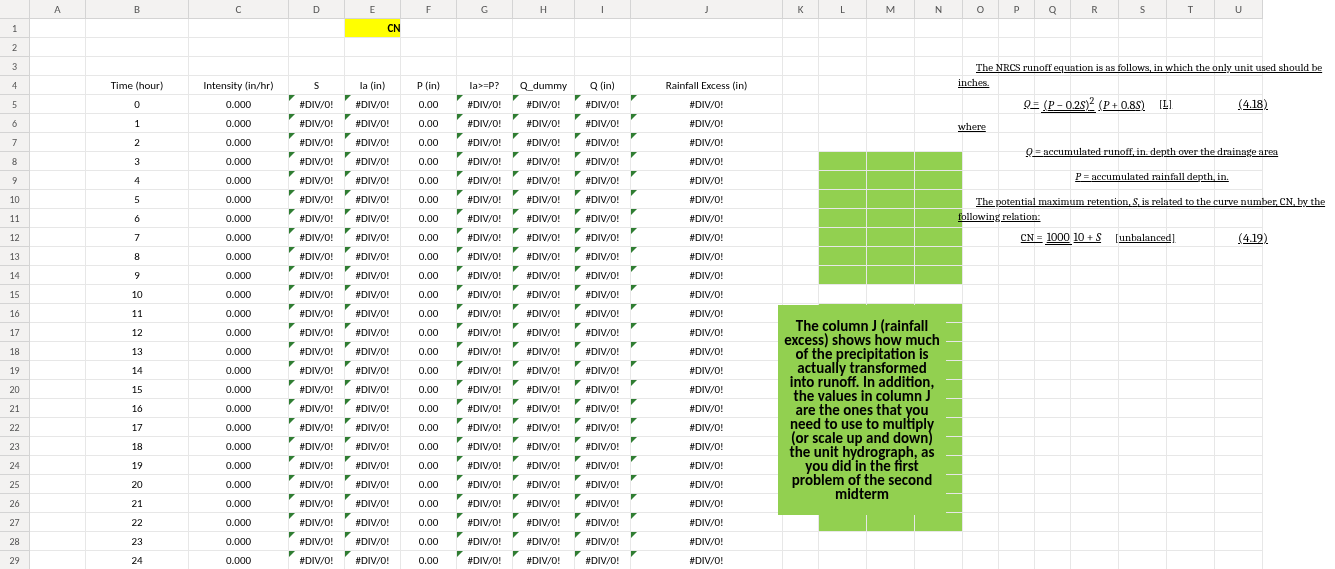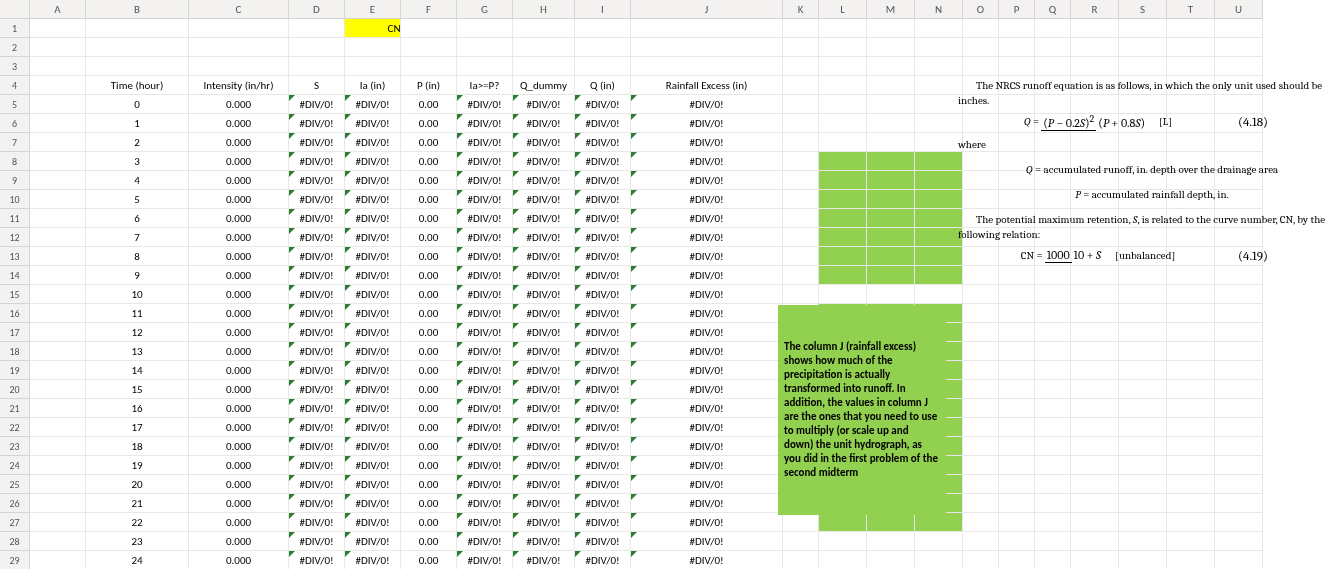--- a/index.html
+++ b/index.html
@@ -36,21 +36,21 @@
     border-bottom: 1px solid #e7e7e7;
     position: relative;
     display: flex;
     align-items: center;
     padding: 0 3px;
     overflow: visible;
     white-space: nowrap;
     font-size: 11px;
   }
   .c { justify-content: center; }
-  .yellow { background: #ffff00; font-weight: 400; justify-content: center; padding-left: 46px; }
+  .yellow { background: #ffff00; font-weight: 700; justify-content: center; padding-left: 46px; }
   .greenrow { background: #92d050; }
   .err-flag::before {
     content: "";
     position: absolute;
     top: 0; left: 0;
     border-top: 6px solid #2f7d32;
     border-right: 6px solid transparent;
   }
   .note1 {
     position: absolute;
@@ -64,35 +64,36 @@
     font-size: 11px;
     line-height: 14px;
     box-sizing: border-box;
   }
   .note2 {
     position: absolute;
     left: 778px; top: 305px;
     width: 168px; height: 210px;
     background: #92d050;
     display:flex; align-items:center; justify-content:center;
-    font-weight:600; text-align:left;
+    font-weight:600; text-align:center;
     pointer-events:none;
     padding: 17px 6px;
-    font-size: 11px;
+    font-size: 15px;
     line-height: 14px;
     box-sizing: border-box;
   }
   .formulas {
     position: absolute;
-    left: 958px; top: 78px;
+    left: 958px; top: 60px;
     width: 370px;
     font-family: "Cambria", "Times New Roman", serif;
     font-size: 11px;
     pointer-events: none;
     line-height: 15px;
+    text-decoration: underline;
   }
   .formulas .eqline { display:flex; align-items:center; justify-content:center; margin: 6px 0;}
   .formulas .num { position:relative; font-size: 13px; margin-right: 60px;}
   .formulas .ind { padding-left: 18px; margin: 10px 0; text-align: center;}
   .formulas .where { margin-top: 8px; }
   .wrap { position: relative; width:1335px; height:569px; overflow:hidden;}
   .frac { display:inline-block; text-align:center; vertical-align:middle; font-size:12px; line-height:11px; margin:0 2px;}
   .frac .top { border-bottom:1px solid #000; padding:0 2px;}
   .frac .bot { padding:0 2px;}
   .it { font-style: italic; }

